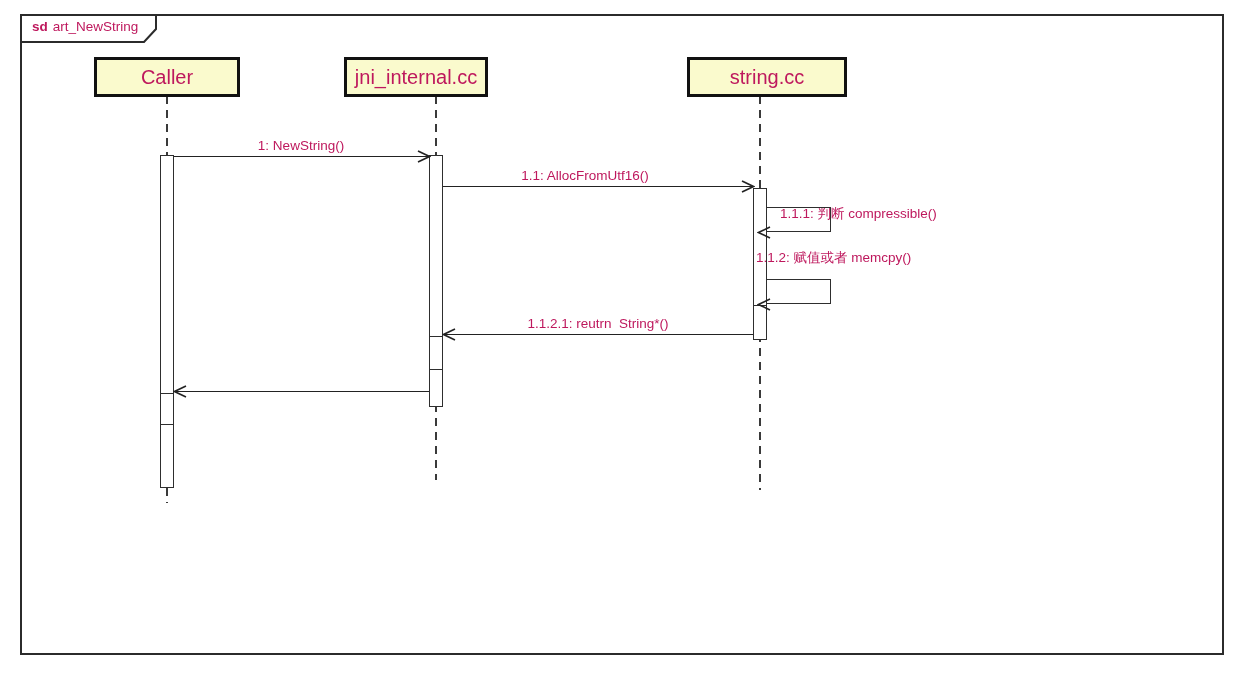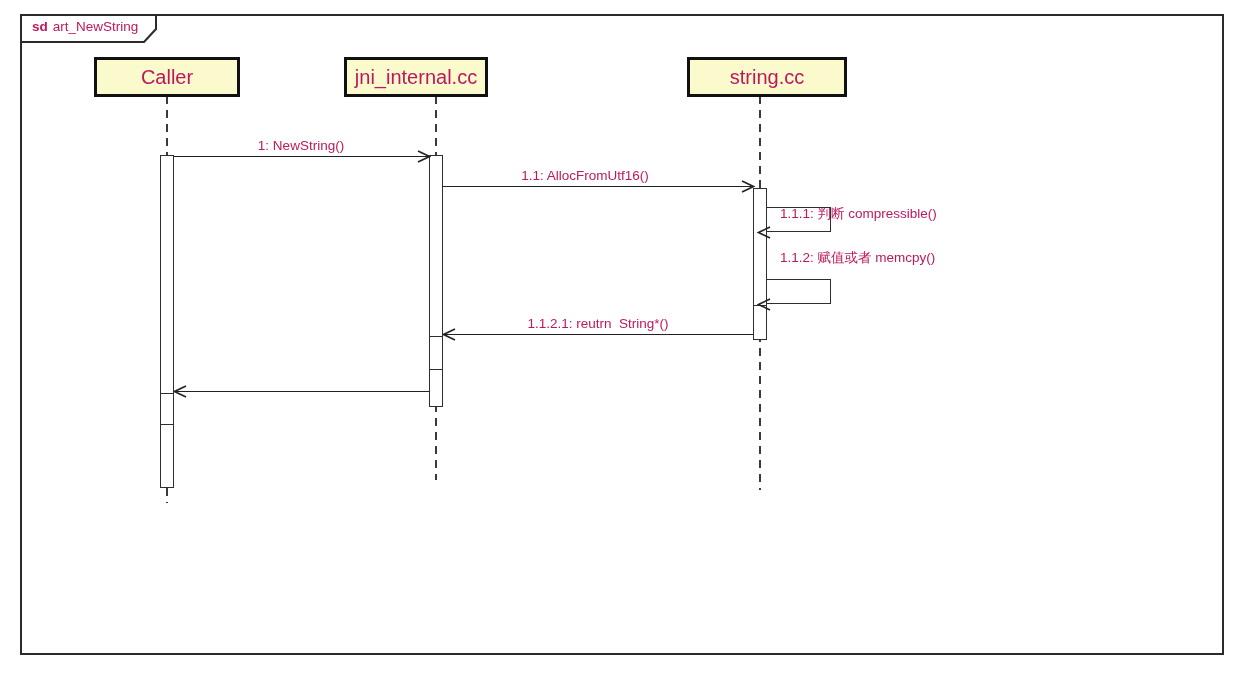--- a/index.html
+++ b/index.html
@@ -92,21 +92,21 @@
     <path d="M2 2 L13.5 7.5 L2 13" fill="none" stroke="#222" stroke-width="1.6"></path>
   </svg>
   <div class="msg-label center" style="left:430px;top:167px;width:310px;">1.1: AllocFromUtf16()</div>
 
   <div class="msg-label" style="left:780px;top:173px;width:250px;margin-top:32px;">1.1.1: 判断 compressible()</div>
   <div class="self-loop" style="left:766px;top:207px;"></div>
   <svg class="ah" style="left:757px;top:224.5px;" width="15" height="15">
     <path d="M13 2 L1.5 7.5 L13 13" fill="none" stroke="#222" stroke-width="1.6"></path>
   </svg>
 
-  <div class="msg-label" style="left:780px;top:249px;width:250px;">1.1.2: 赋值或者 memcpy()</div>
+  <div class="msg-label" style="left:756px;top:249px;width:250px;">1.1.2: 赋值或者 memcpy()</div>
   <div class="self-loop" style="left:766px;top:279px;"></div>
   <svg class="ah" style="left:757px;top:296.5px;" width="15" height="15">
     <path d="M13 2 L1.5 7.5 L13 13" fill="none" stroke="#222" stroke-width="1.6"></path>
   </svg>
 
   <div class="msg-line" style="left:443px;top:334px;width:310px;"></div>
   <svg class="ah" style="left:442px;top:327px;" width="15" height="15">
     <path d="M13 2 L1.5 7.5 L13 13" fill="none" stroke="#222" stroke-width="1.6"></path>
   </svg>
   <div class="msg-label center" style="left:443px;top:315px;width:310px;">1.1.2.1: reutrn  String*()</div>

